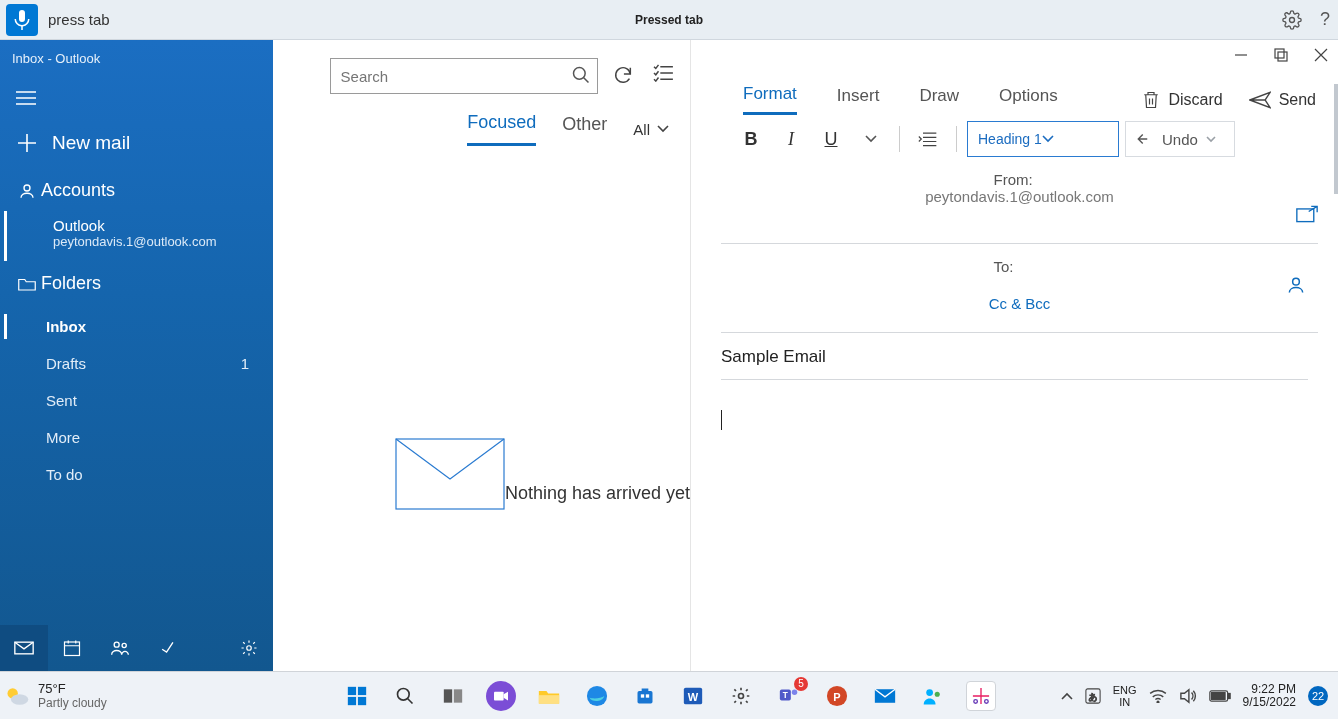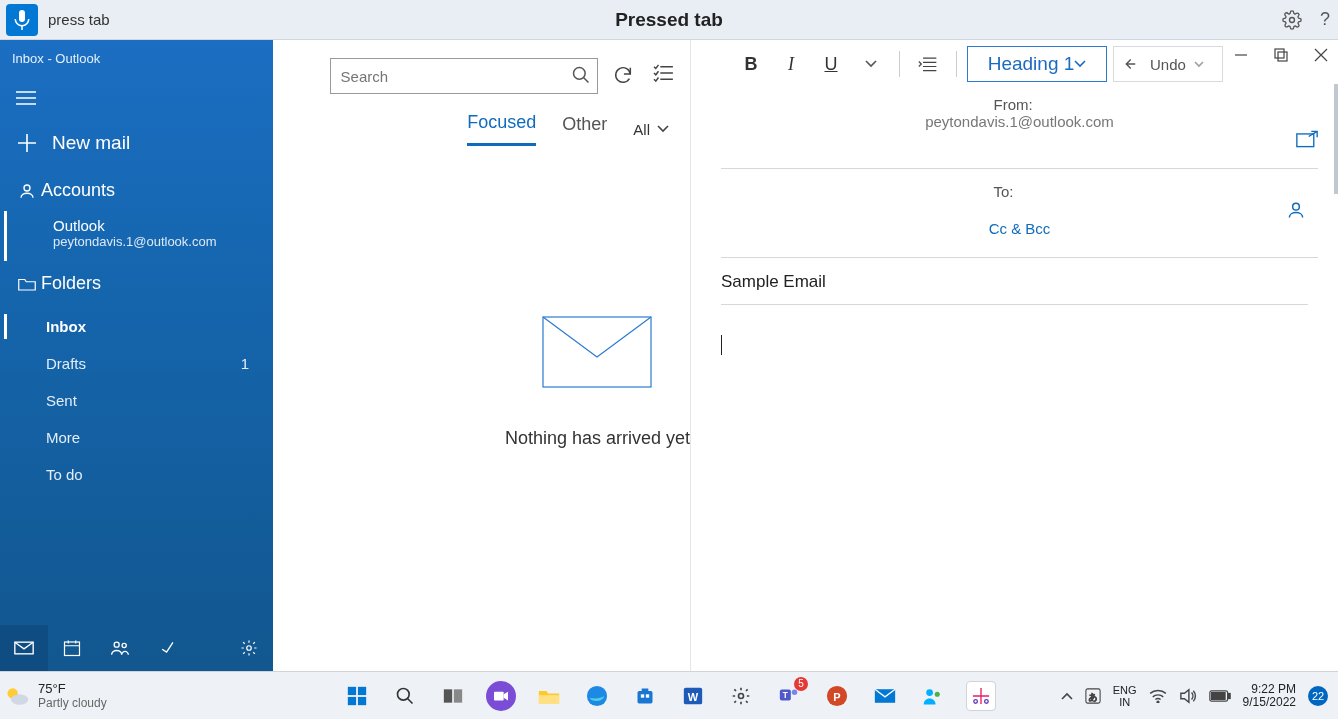--- a/index.html
+++ b/index.html
@@ -2,21 +2,21 @@
 <html><head>
 <meta charset="utf-8">
 <style>
 * { margin: 0; padding: 0; box-sizing: border-box; font-family: "Segoe UI", Arial, sans-serif; }
 html, body { width: 1338px; height: 719px; overflow: hidden; background: #fff; }
 
 
 .voice-bar { height: 40px; background: #e8eef3; display: flex; align-items: center; position: relative; border-bottom: 1px solid #d0d7de; }
 .voice-btn { width: 32px; height: 32px; background: #0078d4; border-radius: 4px; margin-left: 6px; display: flex; align-items: center; justify-content: center; }
 .voice-input { margin-left: 10px; font-size: 15px; color: #333; }
-.voice-center { position: absolute; left: 50%; transform: translateX(-50%); font-size: 19px; font-weight: 600; color: #222; }
+.voice-center { position: absolute; left: 50%; transform: translateX(-50%); font-size: 12px; font-weight: 600; color: #222; }
 .voice-right { position: absolute; right: 8px; display: flex; gap: 18px; align-items: center; }
 
 
 .app { height: 631px; display: flex; position: relative; }
 
 
 .sidebar { width: 273px; background: linear-gradient(180deg,#1b6ec2 0%, #1565ad 40%, #12578f 100%); color: #fff; display: flex; flex-direction: column; position: relative; }
 .sidebar .titlebar { height: 36px; display: flex; align-items: center; padding-left: 12px; font-size: 13px; color: #e6f0fa; }
 .hamburger { width: 40px; height: 40px; display: flex; align-items: center; justify-content: center; margin-left: 6px; margin-top: 2px; }
 .newmail { display: flex; align-items: center; gap: 16px; padding: 14px 18px; font-size: 19px; font-weight: 400; }
@@ -36,37 +36,37 @@
 .listpane { width: 418px; border-right: 1px solid #e5e5e5; display:flex; flex-direction:column; position: relative; align-items: flex-end; }
 .list-top { padding: 18px 16px 0 20px; }
 .searchbox { position: relative; width: 268px; height: 36px; border:1px solid #9a9a9a; display:inline-flex; align-items:center; padding:0 36px 0 10px; }
 .searchbox input { border:none; outline:none; width:100%; font-size:15px; color:#666; background:transparent; }
 .search-icon-btn { position:absolute; right:6px; top:6px; }
 .list-actions { display:inline-flex; gap:18px; vertical-align: top; margin-left: 10px; margin-top: 6px; }
 .tabrow { display:flex; align-items:center; padding: 18px 20px 0 20px; gap: 26px; position:relative; font-size:18px;}
 .tabrow .tab { color:#555; padding-bottom:10px; cursor:pointer; }
 .tabrow .tab.active { color:#0f6cbd; border-bottom:3px solid #0f6cbd; font-weight:400; }
 .tabrow .filter { margin-left:auto; display:flex; align-items:center; gap:6px; font-size:15px; color:#333; }
-.empty { flex:1; display:flex; flex-direction:column; align-items:center; justify-content:flex-start; padding-top:170px; color:#333; }
+.empty { flex:1; display:flex; flex-direction:row; align-items:center; justify-content:flex-start; padding-top:170px; color:#333; }
 .empty svg { margin-bottom:40px; }
 .empty-text { font-size:18px; color:#333; }
 
 
 .compose { flex:1; position: relative; display:flex; flex-direction:column; }
 .win-controls { position:absolute; top:8px; right:10px; display:flex; gap:26px; }
 .ctab-row { display:flex; align-items:center; padding: 44px 22px 0 52px; gap: 40px; font-size:17px; color:#555; }
 .ctab-row .ctab.active { color:#0f6cbd; border-bottom:3px solid #0f6cbd; padding-bottom:8px; }
 .ctab-row .ctab { padding-bottom:8px; cursor:pointer; }
 .ctab-right { margin-left:auto; display:flex; align-items:center; gap:26px; color:#333; }
 .action-pair { display:flex; align-items:center; gap:8px; font-size:16px; }
 
 .fmt-toolbar { display:flex; align-items:center; padding: 6px 18px 0 42px; gap:4px; }
 .fmt-btn { width:36px; height:34px; display:flex; align-items:center; justify-content:center; font-size:18px; color:#333; }
 .sep { width:1px; height:26px; background:#ccc; margin:0 6px; }
-.style-select { width:140px; height:36px; border:1px solid #2a7bd1; display:flex; align-items:center; padding:0 10px; color:#1b6cc0; font-size:19px; justify-content:center; }
+.style-select { width:152px; height:36px; border:1px solid #2a7bd1; display:flex; align-items:center; padding:0 10px; color:#1b6cc0; font-size:14px; justify-content:flex-start; }
 .undo { display:flex; align-items:center; gap:8px; border:1px solid #d7dbe0; height:36px; padding:0 10px; margin-left:2px; color:#555; font-size:15px;}
 .undo-caret { width:18px; text-align:center; color:#9aa0a6;}
 
 .field-block { margin: 14px 20px 0 30px; border-bottom:1px solid #d5d8dc; padding-bottom:20px; display:flex; align-items:center;flex-direction:column; }
 .field-label { font-size:15px; color:#555; width:52px; }
 .from-val { font-size:15px; color:#777; }
 .popout { margin-left:auto; }
 .to-row .contact-icon { margin-left:auto; margin-right:12px; color:#0f6cbd; }
 .ccbcc { color:#0f6cbd; font-size:15px; white-space:nowrap; }
 .subject-row { margin: 14px 30px 0 30px; border-bottom:1px solid #d5d8dc; padding-bottom:12px; font-size:17px; color:#222; }
@@ -259,20 +259,40 @@
             <rect x="4" y="4" width="9" height="9"></rect>
           </svg>
         </span>
       <span>
           <svg width="14" height="14" viewBox="0 0 14 14" stroke="#444" stroke-width="1.2">
             <path d="M1 1l12 12M13 1L1 13"></path>
           </svg>
         </span>
     </div>
 
+    <div class="ctab-row">
+      <div class="ctab active">Format</div>
+      <div class="ctab">Insert</div>
+      <div class="ctab">Draw</div>
+      <div class="ctab">Options</div>
+      <div class="ctab-right">
+        <div class="action-pair">
+          <svg width="18" height="20" viewBox="0 0 24 26" fill="none" stroke="#444" stroke-width="1.6">
+              <path d="M3 6h18M8 6V3h8v3M5 6l1 17h12l1-17M10 11v8M14 11v8"></path>
+            </svg>
+          <span>Discard</span>
+        </div>
+        <div class="action-pair">
+          <svg width="22" height="18" viewBox="0 0 26 20" fill="none" stroke="#444" stroke-width="1.6">
+              <path d="M1 10l24-9-6 9 6 9z M1 10l18 0"></path>
+            </svg>
+          <span>Send</span>
+        </div>
+      </div>
+    </div>
 
     <div class="fmt-toolbar">
       <div class="fmt-btn" style="font-weight:900;">B</div>
       <div class="fmt-btn" style="font-style:italic;font-family:serif;">I</div>
       <div class="fmt-btn" style="text-decoration:underline;">U</div>
       <div class="fmt-btn">
         <svg width="12" height="8" viewBox="0 0 12 8" fill="none" stroke="#555" stroke-width="1.6">
             <path d="M1 1l5 5 5-5"></path>
           </svg>
       </div>

